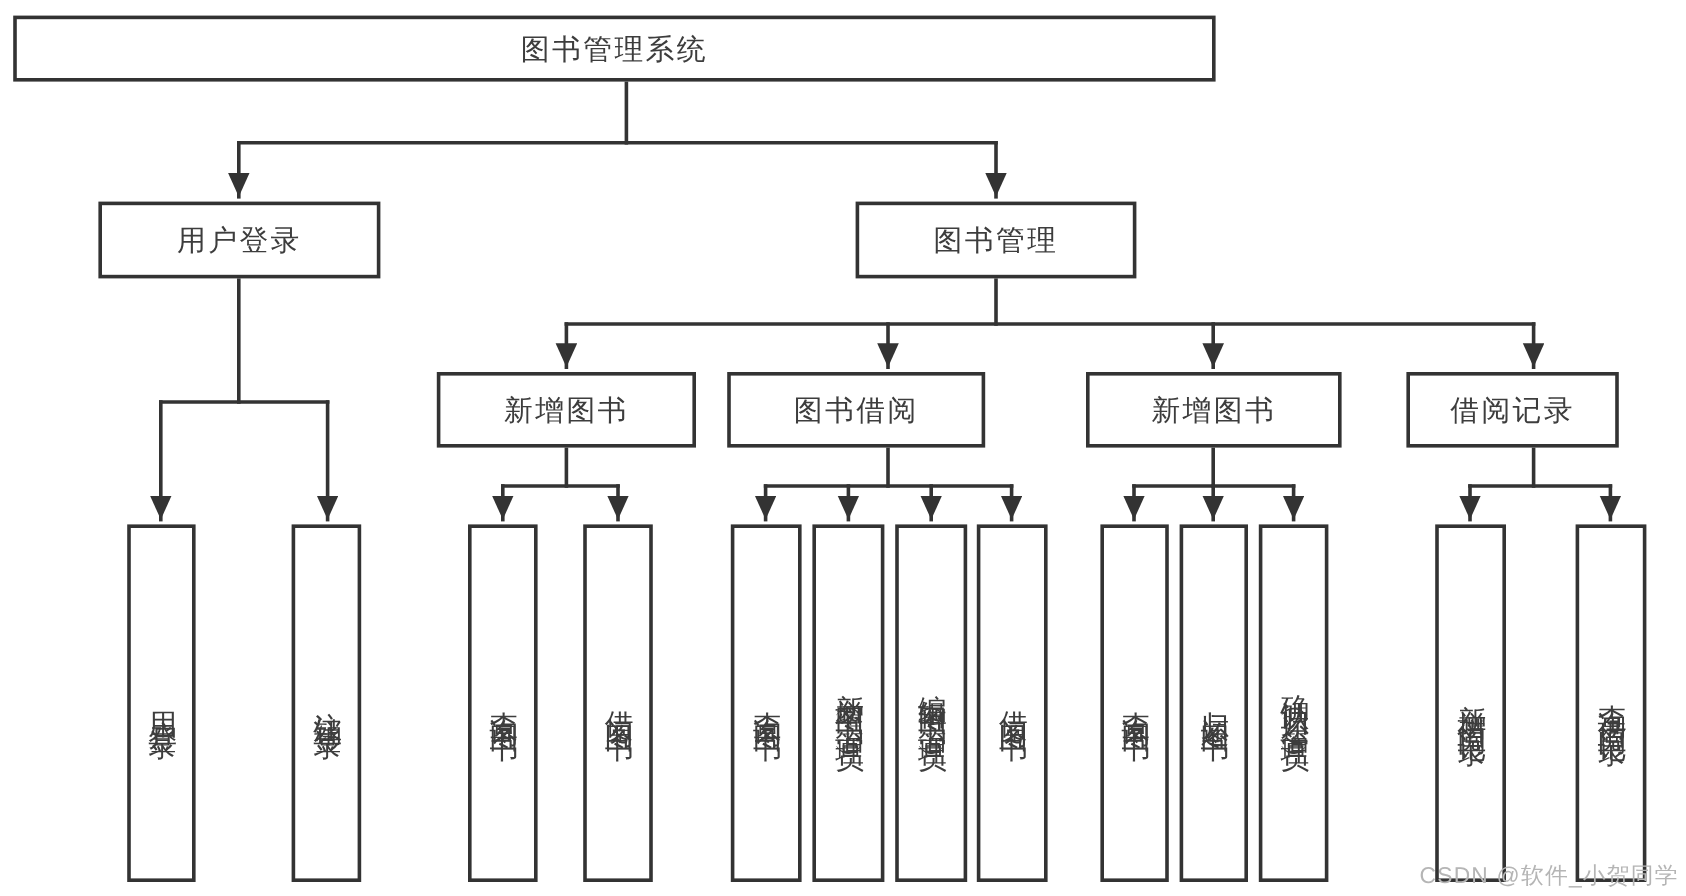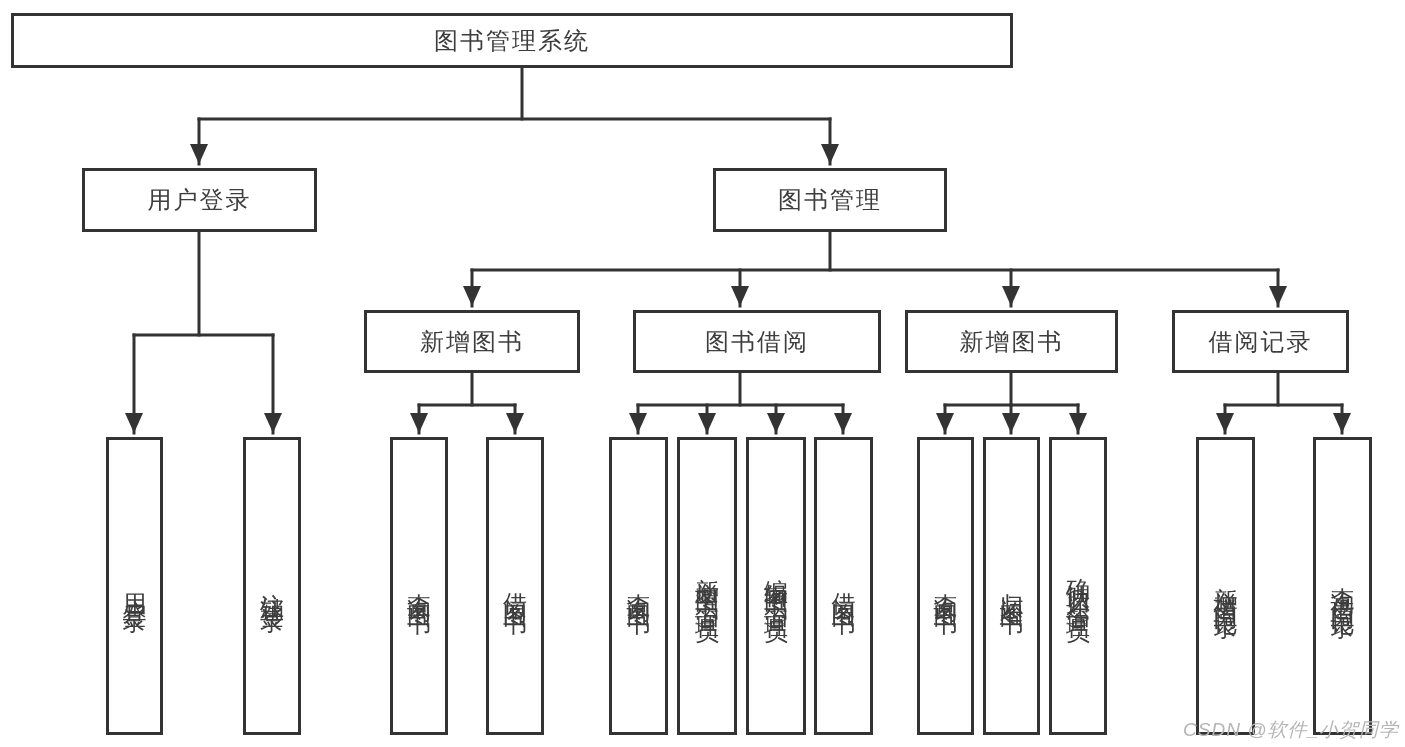--- a/index.html
+++ b/index.html
@@ -51,21 +51,20 @@
     line-height: 1;
   }
   .watermark {
     position: absolute;
     right: 6px;
     bottom: 4px;
     font-size: 19px;
     color: var(--watermark);
     letter-spacing: 1px;
     white-space: nowrap;
-    font-style: italic;
   }
 </style>
 </head>
 <body>
 
 <div class="stage">
 
   <svg class="connectors" viewBox="0 0 1405 747" xmlns="http://www.w3.org/2000/svg">
     <defs>
       <marker id="ah" markerUnits="userSpaceOnUse" markerWidth="22" markerHeight="20" refX="20" refY="9" orient="auto">
@@ -121,21 +120,21 @@
   <div class="node hnode" style="left:82px;top:168px;width:235px;height:64px">
     <span>用户登录</span>
   </div>
   <div class="node hnode" style="left:713px;top:168px;width:234px;height:64px">
     <span>图书管理</span>
   </div>
 
   <div class="node hnode" style="left:364px;top:310px;width:216px;height:63px">
     <span>新增图书</span>
   </div>
-  <div class="node hnode" style="left:633px;top:310px;width:248px;height:63px">
+  <div class="node hnode" style="left:606px;top:310px;width:215px;height:63px">
     <span>图书借阅</span>
   </div>
   <div class="node hnode" style="left:905px;top:310px;width:213px;height:63px">
     <span>新增图书</span>
   </div>
   <div class="node hnode" style="left:1172px;top:310px;width:177px;height:63px">
     <span>借阅记录</span>
   </div>
 
   <div class="node vnode" style="left:106px;top:437px;width:57px;height:298px">

